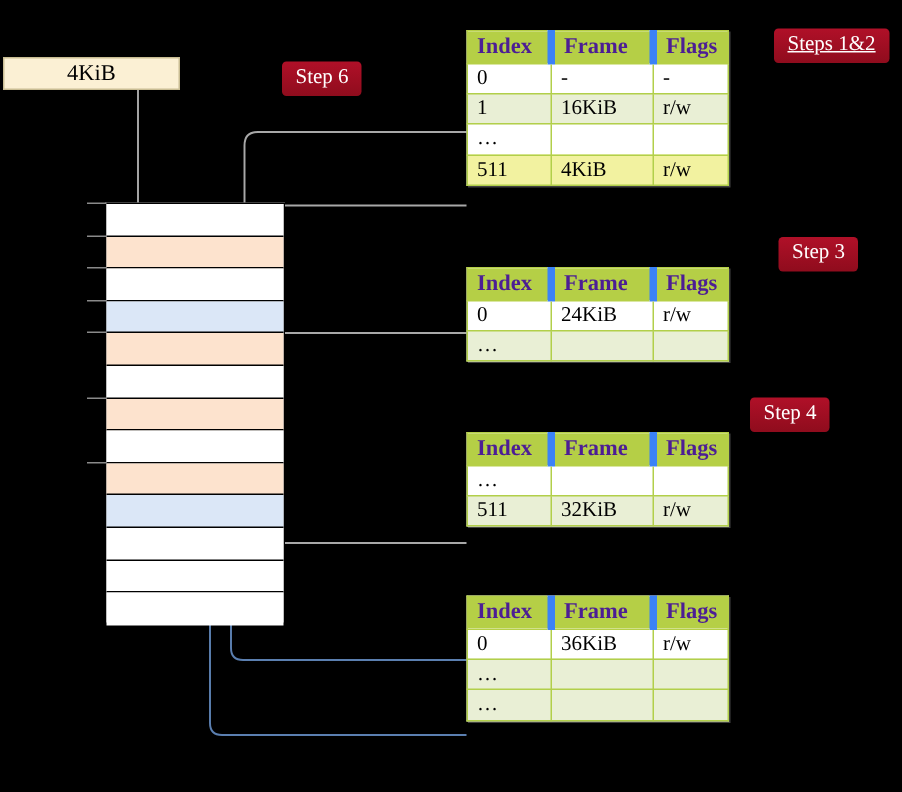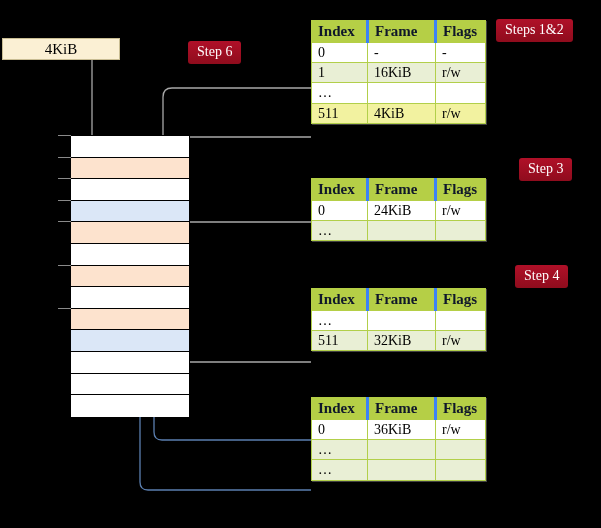--- a/index.html
+++ b/index.html
@@ -87,26 +87,26 @@
     padding: 2px 6px;
     text-align: left;
     vertical-align: middle;
     height: 20px;
     box-sizing: border-box;
     line-height: 1.1;
     white-space: nowrap;
   }
   .ptable th {
     background: #b5cf46;
-    color: #0f172a;
+    color: #4c1d95;
     font-weight: bold;
     border-color: #b5cf46;
     font-size: 15px;
   }
-  .ptable th + th { border-left: 3px solid #3b82f6; }
+  .ptable th + th { border-left: 5px solid #3b82f6; }
   .ptable td { background: #ffffff; }
   .ptable tr.alt td { background: #e9efd5; }
   .ptable td.hl  { background: #fbf898; }
   .ptable tr.alt td.hl { background: #f2f2a0; }
 
   .col-index { width: 56px; }
   .col-frame { width: 68px; }
   .col-flags { width: 50px; }
 
   
@@ -284,16 +284,16 @@
           <td class="col-index">…</td>
           <td class="col-frame"></td>
           <td class="col-flags"></td>
         </tr>
       </tbody>
     </table>
   </div>
 
 <div id="badges-layer">
     <div class="badge" style="left: 188px; top: 41px;">Step 6</div>
-    <div class="badge" style="left: 496px; top: 19px;">Steps 1&amp;2</div>
+    <div class="badge" style="left: 516px; top: 19px; text-decoration: underline;">Steps 1&amp;2</div>
     <div class="badge" style="left: 519px; top: 158px; text-align: right;">Step 3</div>
-    <div class="badge" style="left: 515px; top: 265px;">Step 4</div>
+    <div class="badge" style="left: 500px; top: 265px;">Step 4</div>
   </div>
 
 </body></html>

